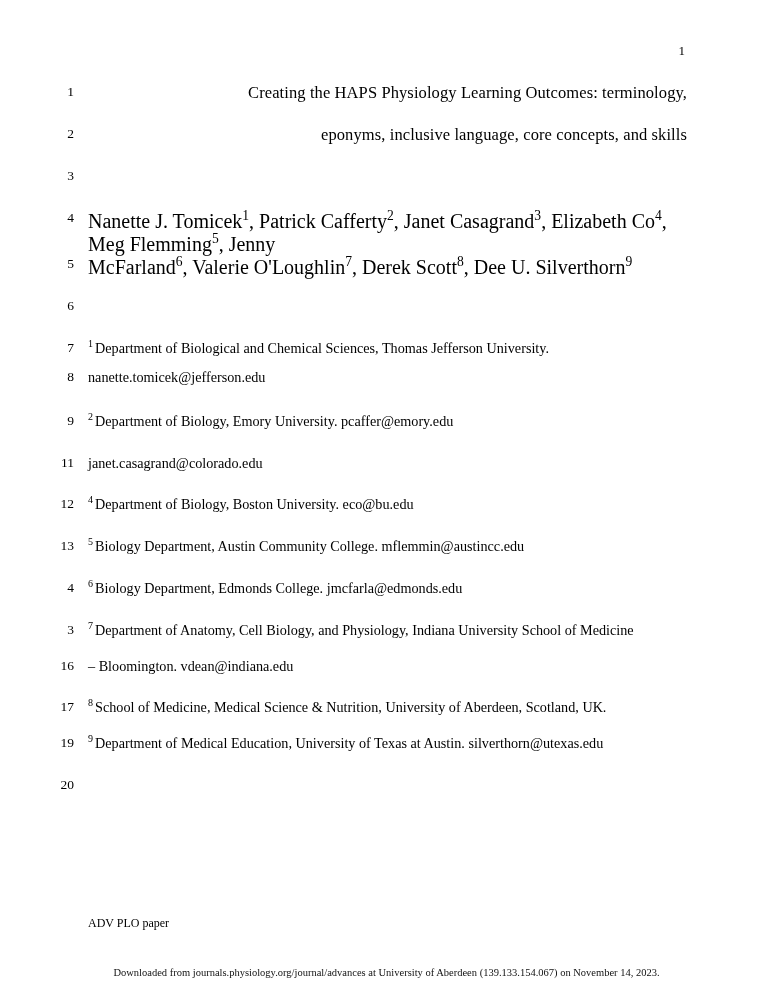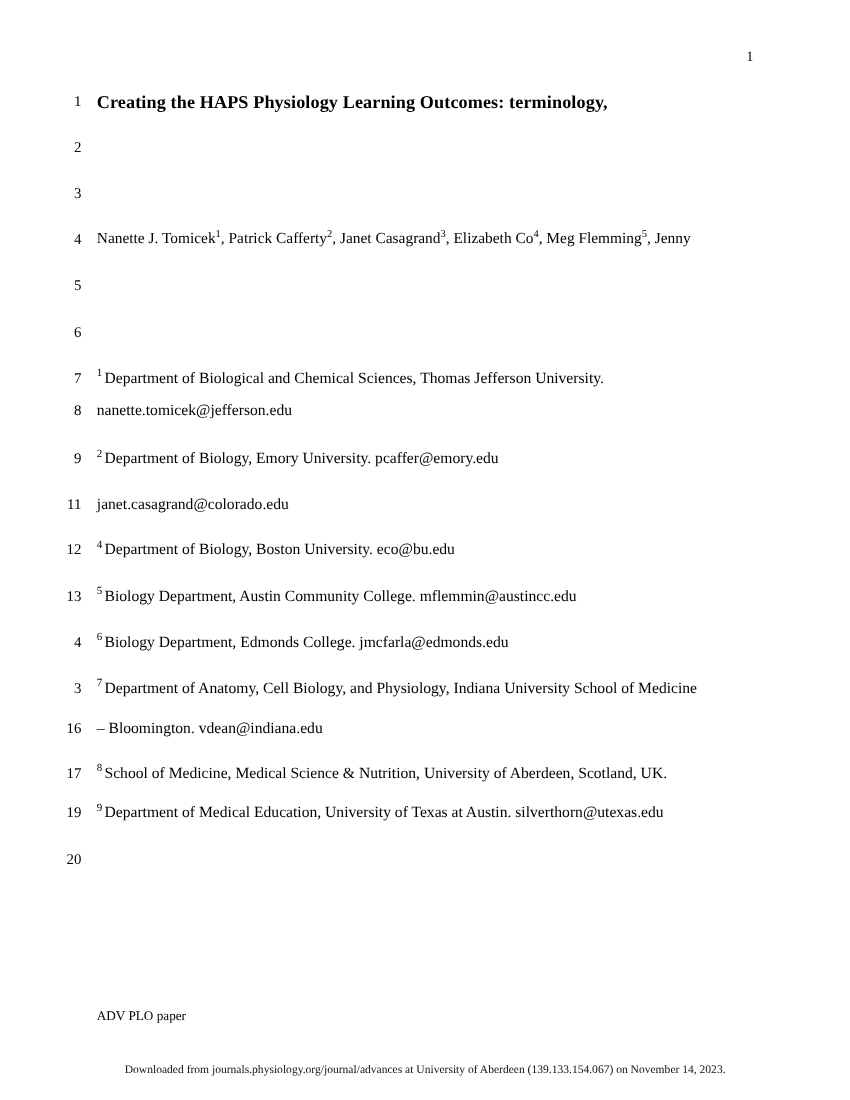--- a/index.html
+++ b/index.html
@@ -44,27 +44,27 @@
     font-size: 13.5px;
     color: #000;
   }
   .line-body {
     margin-left: 88px;
     margin-right: 86px;
     font-size: 15px;
     line-height: 1.15;
   }
   .title-line {
-    text-align: left;
-    font-weight: bold;
+    text-align: right;
+    font-weight: normal;
     font-size: 16.5px;
     letter-spacing: 0.1px;
   }
   .authors {
-    font-size: 14px;
+    font-size: 20px;
     font-family: Liberation Serif, serif;
   }
   .aff {
     font-size: 14.2px;
   }
   sup {
     font-size: 0.68em;
     vertical-align: super;
     line-height: 0;
   }
@@ -99,36 +99,40 @@
 
   <div class="content">
 
     <div class="line-row">
       <div class="line-num">1</div>
       <div class="line-body title-line">Creating the HAPS Physiology Learning Outcomes: terminology,</div>
     </div>
 
     <div class="line-row">
       <div class="line-num">2</div>
+      <div class="line-body title-line">eponyms, inclusive language, core concepts, and skills</div>
     </div>
 
     <div class="line-row">
       <div class="line-num">3</div>
       <div class="line-body">&nbsp;</div>
     </div>
 
     <div class="line-row">
       <div class="line-num">4</div>
       <div class="line-body authors">
         <span>Nanette J. Tomicek</span><sup>1</sup><span>, Patrick Cafferty</span><sup>2</sup><span>, Janet Casagrand</span><sup>3</sup><span>, Elizabeth Co</span><sup>4</sup><span>, Meg Flemming</span><sup>5</sup><span>, Jenny</span>
       </div>
     </div>
 
     <div class="line-row">
       <div class="line-num">5</div>
+      <div class="line-body authors">
+        <span>McFarland</span><sup>6</sup><span>, Valerie O'Loughlin</span><sup>7</sup><span>, Derek Scott</span><sup>8</sup><span>, Dee U. Silverthorn</span><sup>9</sup>
+      </div>
     </div>
 
     <div class="line-row">
       <div class="line-num">6</div>
       <div class="line-body">&nbsp;</div>
     </div>
 
     <div class="line-row" style="min-height:29px">
       <div class="line-num">7</div>
       <div class="line-body aff">

